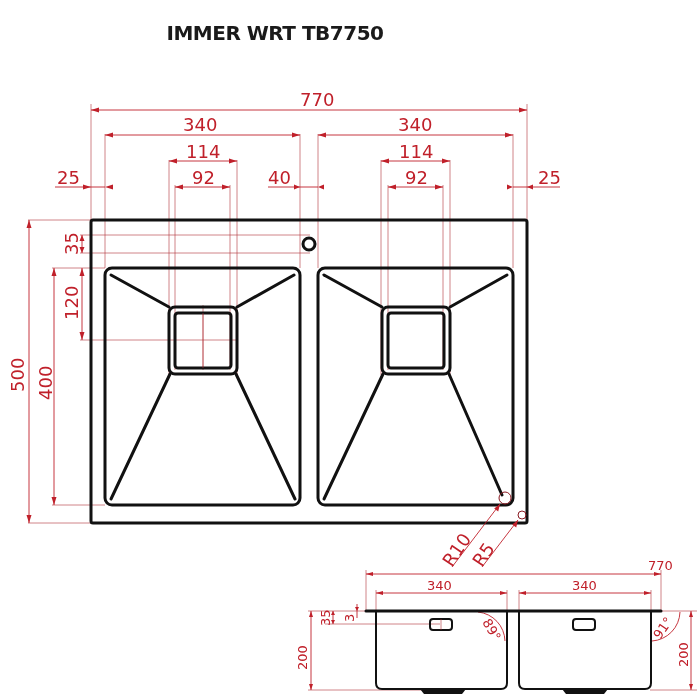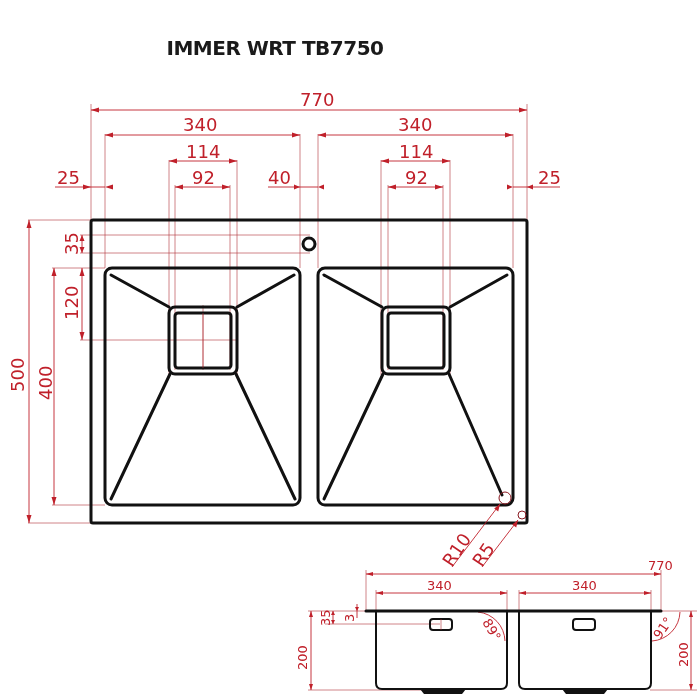--- a/index.html
+++ b/index.html
@@ -1,17 +1,17 @@
 <!DOCTYPE html>
 <html><head>
 <meta charset="utf-8">
 <style>
   html, body { margin: 0; padding: 0; background: #ffffff; }
   body { width: 700px; height: 700px; position: relative; overflow: hidden; font-family: "Liberation Sans", sans-serif; }
-  #title { position: absolute; left: 0; top: 36px; width: 550px; text-align: center; font-family: "DejaVu Sans", sans-serif; font-weight: bold; font-size: 20px; color: #1a1a1a; letter-spacing: -0.5px; }
+  #title { position: absolute; left: 0; top: 21px; width: 550px; text-align: center; font-family: "DejaVu Sans", sans-serif; font-weight: bold; font-size: 20px; color: #1a1a1a; letter-spacing: -0.5px; }
   svg { position: absolute; left: 0; top: 0; }
   .dim { stroke: #c0202a; stroke-width: 0.9; fill: none; }
   .ext { stroke: #b03038; stroke-width: 0.7; fill: none; opacity: 0.85; }
   .obj { stroke: #111; stroke-width: 3; fill: none; stroke-linejoin: round; stroke-linecap: round; }
   .obj2 { stroke: #111; stroke-width: 2; fill: none; stroke-linejoin: round; stroke-linecap: round; }
   .lbl { fill: #c0202a; font-family: "DejaVu Sans", sans-serif; font-size: 18px; }
   .lbls { fill: #c0202a; font-family: "DejaVu Sans", sans-serif; font-size: 13px; }
   .arr { fill: #c0202a; }
 </style>
 </head>

